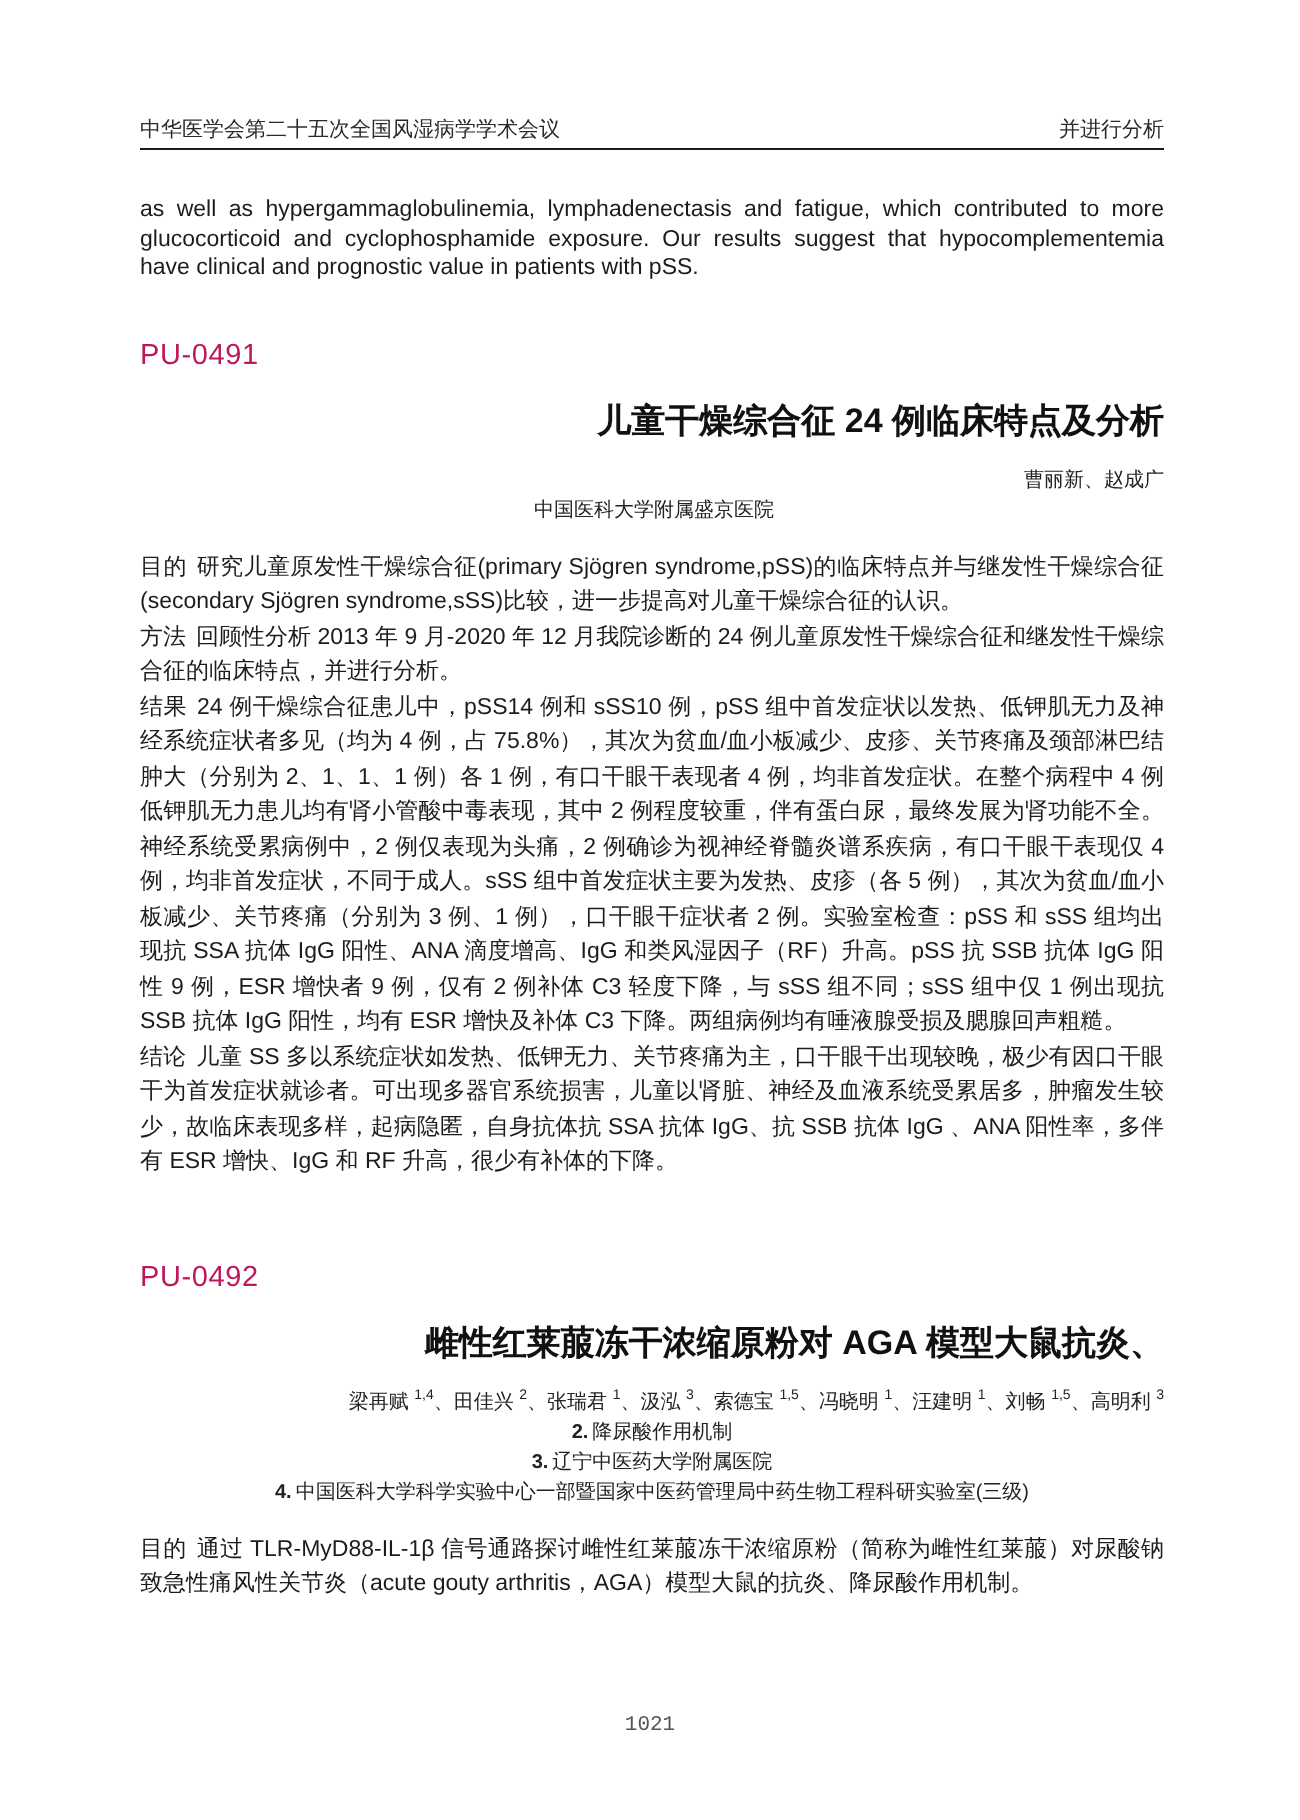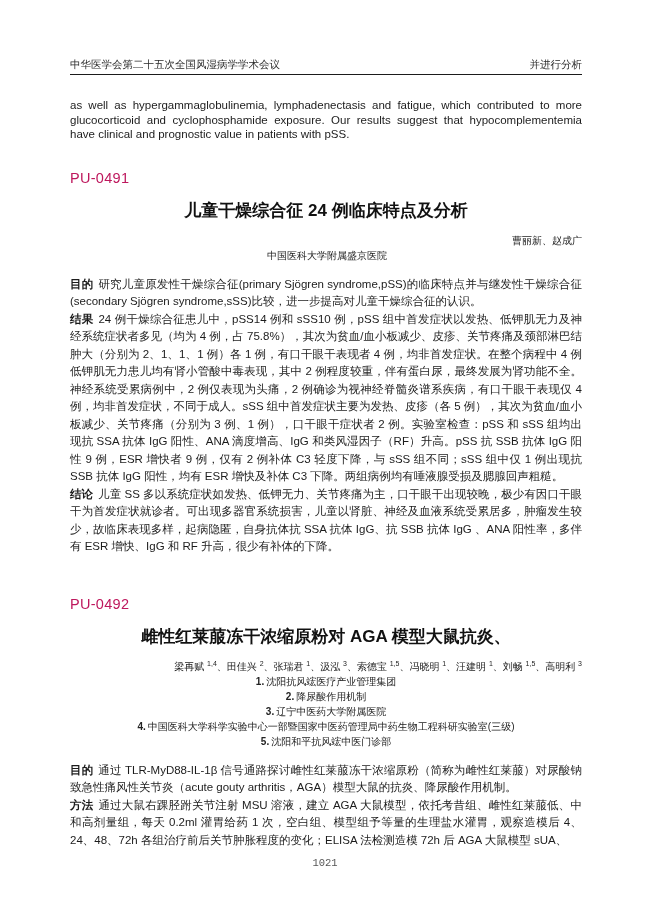--- a/index.html
+++ b/index.html
@@ -21,28 +21,28 @@
   .english-para {
     margin:0; font-size:11.5px; line-height:14.5px; text-align:justify; color:#1c1c1c;
   }
   .abstract { margin-top:28px; }
   .abstract + .abstract { margin-top:40px; }
   .code { font-size:14.5px; letter-spacing:0.3px; color:#be185d; }
   .title {
     margin:13px 0 0 0; text-align:center; font-size:17px; font-weight:bold;
     line-height:24px; color:#111;
   }
-  .title span { display:block; }
+  .title span { display:block;text-align:right; }
   .authors { margin-top:10px; text-align:right; font-size:10px; line-height:15px; color:#222; }
   .authors sup { font-size:7px; line-height:0; }
   .affils { text-align:center; font-size:10px; line-height:15px; color:#222; }
   .affil-line .affil-num { font-weight:bold; margin-right:2px; }
   .body { margin-top:13px; font-size:11.5px; line-height:17.5px; text-align:justify; color:#1c1c1c; }
   .body p { margin:0; }
-  .section-label { font-weight:bold; margin-right:5px; }
+  .section-label { font-weight:normal; margin-right:5px; }
   .footer {
     position:absolute; top:841px; left:0; right:0; text-align:center;
     font-family:Liberation Mono, monospace; font-size:10.5px; color:#555;
   }
 </style>
 </head>
 <body>
 
 <div class="page">
 
@@ -60,41 +60,39 @@
       <div class="code">PU-0491</div>
       <h1 class="title">
         <span>儿童干燥综合征 24 例临床特点及分析</span>
       </h1>
       <div class="authors">曹丽新、赵成广</div>
       <div class="affils">
         <div class="affil-line"><span class="affil-num"></span><span>中国医科大学附属盛京医院</span></div>
       </div>
       <div class="body">
         <p><b class="section-label">目的</b><span>研究儿童原发性干燥综合征(primary Sjögren syndrome,pSS)的临床特点并与继发性干燥综合征(secondary Sjögren syndrome,sSS)比较，进一步提高对儿童干燥综合征的认识。</span></p>
+        <p><b class="section-label">方法</b><span>回顾性分析 2013 年 9 月-2020 年 12 月我院诊断的 24 例儿童原发性干燥综合征和继发性干燥综合征的临床特点，并进行分析。</span></p>
         <p><b class="section-label">结果</b><span>24 例干燥综合征患儿中，pSS14 例和 sSS10 例，pSS 组中首发症状以发热、低钾肌无力及神经系统症状者多见（均为 4 例，占 75.8%），其次为贫血/血小板减少、皮疹、关节疼痛及颈部淋巴结肿大（分别为 2、1、1、1 例）各 1 例，有口干眼干表现者 4 例，均非首发症状。在整个病程中 4 例低钾肌无力患儿均有肾小管酸中毒表现，其中 2 例程度较重，伴有蛋白尿，最终发展为肾功能不全。神经系统受累病例中，2 例仅表现为头痛，2 例确诊为视神经脊髓炎谱系疾病，有口干眼干表现仅 4 例，均非首发症状，不同于成人。sSS 组中首发症状主要为发热、皮疹（各 5 例），其次为贫血/血小板减少、关节疼痛（分别为 3 例、1 例），口干眼干症状者 2 例。实验室检查：pSS 和 sSS 组均出现抗 SSA 抗体 IgG 阳性、ANA 滴度增高、IgG 和类风湿因子（RF）升高。pSS 抗 SSB 抗体 IgG 阳性 9 例，ESR 增快者 9 例，仅有 2 例补体 C3 轻度下降，与 sSS 组不同；sSS 组中仅 1 例出现抗 SSB 抗体 IgG 阳性，均有 ESR 增快及补体 C3 下降。两组病例均有唾液腺受损及腮腺回声粗糙。</span></p>
         <p><b class="section-label">结论</b><span>儿童 SS 多以系统症状如发热、低钾无力、关节疼痛为主，口干眼干出现较晚，极少有因口干眼干为首发症状就诊者。可出现多器官系统损害，儿童以肾脏、神经及血液系统受累居多，肿瘤发生较少，故临床表现多样，起病隐匿，自身抗体抗 SSA 抗体 IgG、抗 SSB 抗体 IgG 、ANA 阳性率，多伴有 ESR 增快、IgG 和 RF 升高，很少有补体的下降。</span></p>
       </div>
     </section>
 
     <section class="abstract">
       <div class="code">PU-0492</div>
       <h1 class="title">
         <span>雌性红莱菔冻干浓缩原粉对 AGA 模型大鼠抗炎、</span>
       </h1>
       <div class="authors">梁再赋 <sup>1,4</sup>、田佳兴 <sup>2</sup>、张瑞君 <sup>1</sup>、汲泓 <sup>3</sup>、索德宝 <sup>1,5</sup>、冯晓明 <sup>1</sup>、汪建明 <sup>1</sup>、刘畅 <sup>1,5</sup>、高明利 <sup>3</sup></div>
       <div class="affils">
-        <div class="affil-line"><span class="affil-num">1.</span><span>沈阳抗风竤医疗产业管理集团</span></div>
         <div class="affil-line"><span class="affil-num">2.</span><span>降尿酸作用机制</span></div>
         <div class="affil-line"><span class="affil-num">3.</span><span>辽宁中医药大学附属医院</span></div>
         <div class="affil-line"><span class="affil-num">4.</span><span>中国医科大学科学实验中心一部暨国家中医药管理局中药生物工程科研实验室(三级)</span></div>
-        <div class="affil-line"><span class="affil-num">5.</span><span>沈阳和平抗风竤中医门诊部</span></div>
       </div>
       <div class="body">
         <p><b class="section-label">目的</b><span>通过 TLR-MyD88-IL-1β 信号通路探讨雌性红莱菔冻干浓缩原粉（简称为雌性红莱菔）对尿酸钠致急性痛风性关节炎（acute gouty arthritis，AGA）模型大鼠的抗炎、降尿酸作用机制。</span></p>
-        <p><b class="section-label">方法</b><span>通过大鼠右踝胫跗关节注射 MSU 溶液，建立 AGA 大鼠模型，依托考昔组、雌性红莱菔低、中和高剂量组，每天 0.2ml 灌胃给药 1 次，空白组、模型组予等量的生理盐水灌胃，观察造模后 4、24、48、72h 各组治疗前后关节肿胀程度的变化；ELISA 法检测造模 72h 后 AGA 大鼠模型 sUA、</span></p>
       </div>
     </section>
 
   </div>
 
   <div class="footer">1021</div>
 
 </div>
 
 </body></html>

